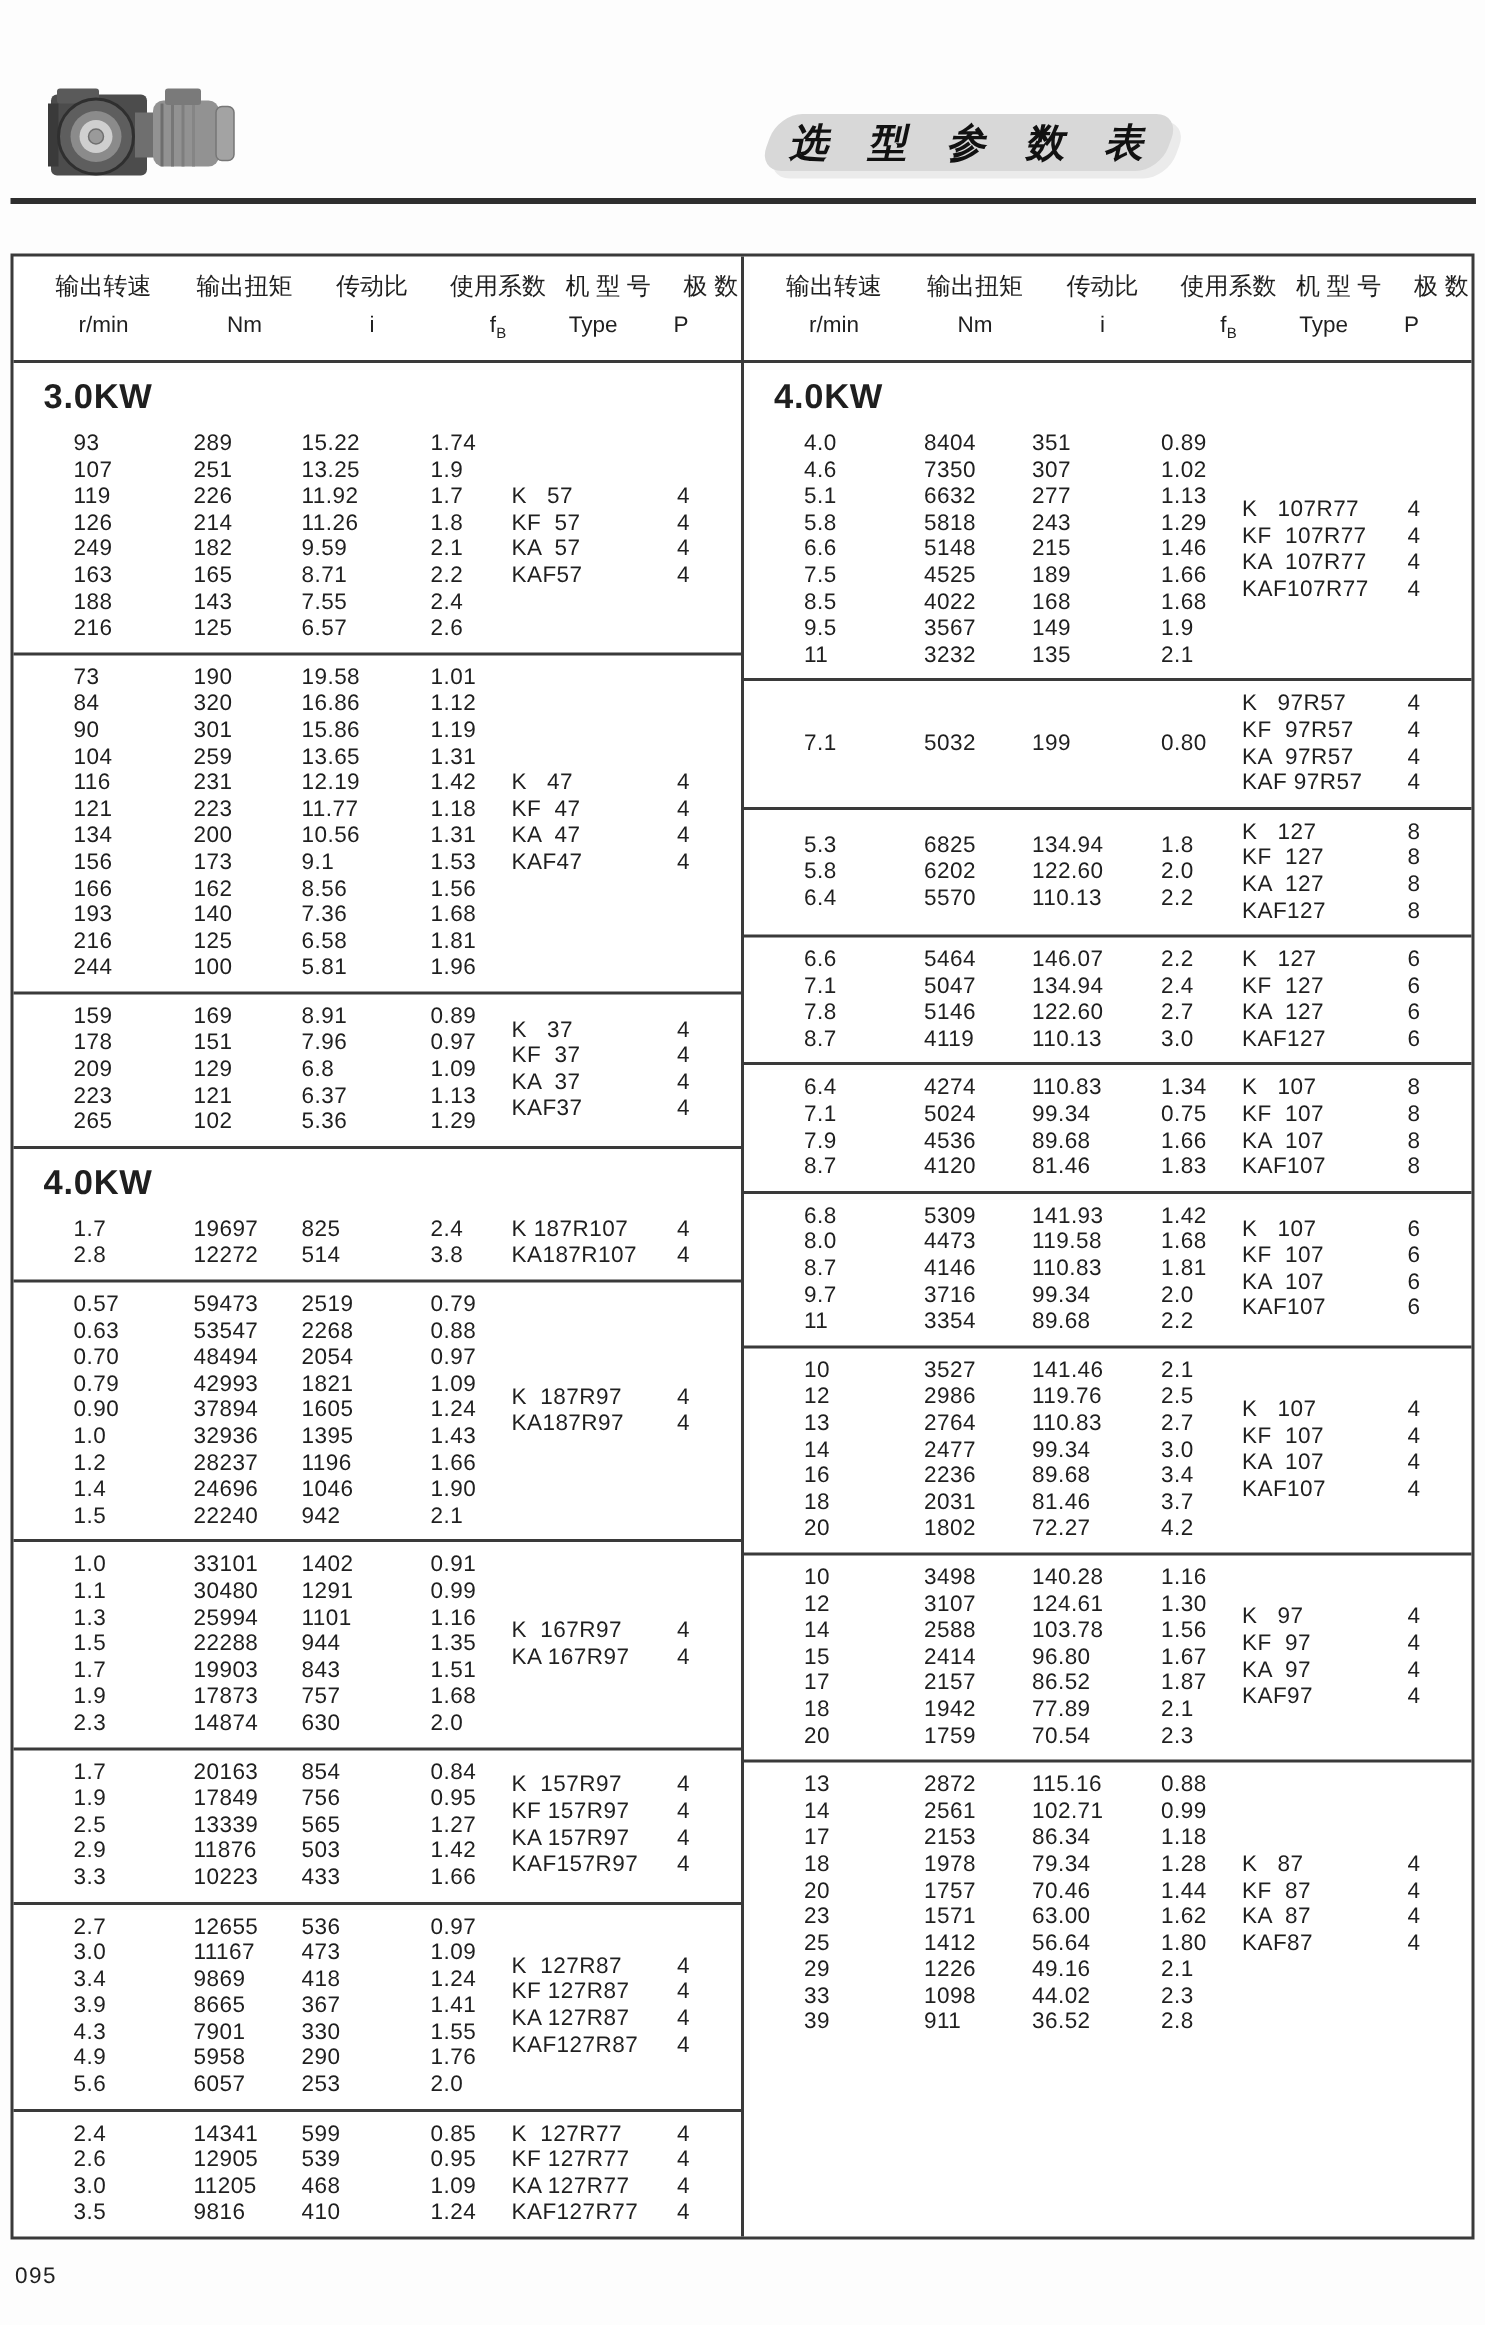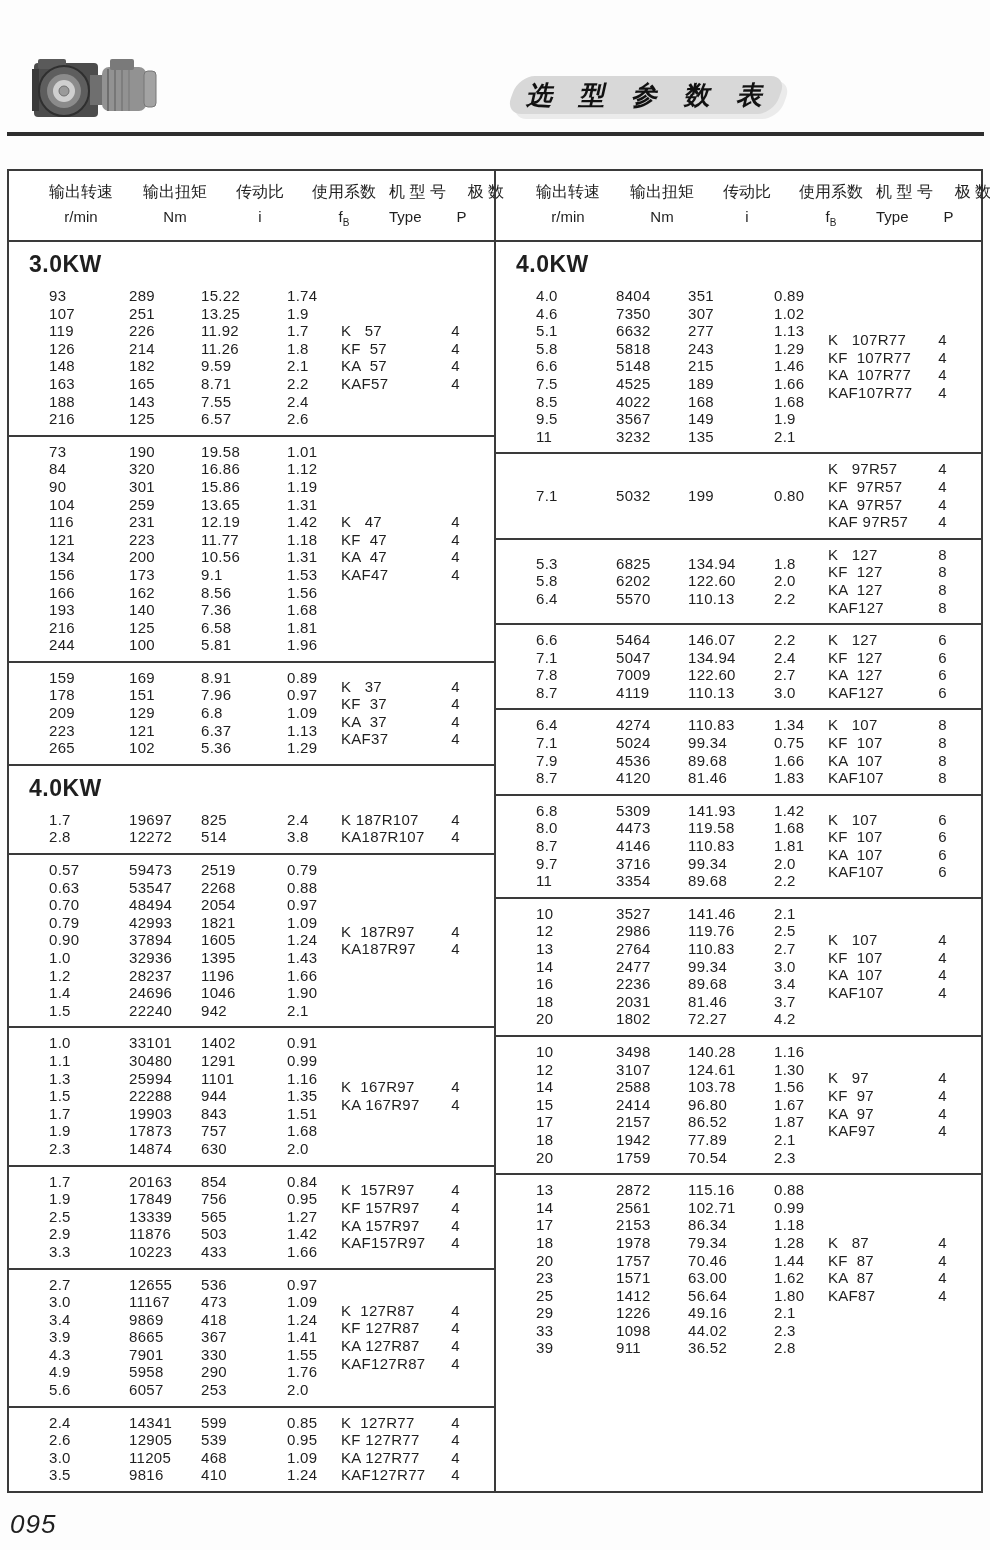--- a/index.html
+++ b/index.html
@@ -27,21 +27,21 @@
   }
   .toprule{height:4px;background:#2e2e2e;margin:0 6px 0 7px;}
   
   .ptable{
     margin:33px 5px 0 7px;width:976px;box-sizing:border-box;
     border:2px solid #3a3a3a;display:flex;background:#fff;
   }
   .half{flex:1;min-width:0;display:flex;flex-direction:column;}
   .half + .half{border-left:2px solid #3a3a3a;}
   .hdr{border-bottom:2px solid #3a3a3a;padding:8px 0 6px;}
-  .hrow{display:grid;grid-template-columns:96px 92px 78px 90px 1fr 80px;padding-left:24px;}
+  .hrow{display:grid;grid-template-columns:96px 92px 78px 90px 1fr 80px;padding-left:12px;}
   .hrow span{text-align:center;white-space:nowrap;}
   .hrow.cn{font-size:16px;line-height:26px;}
   .hrow.en{font-size:15px;line-height:23px;}
   .hrow sub{font-size:10px;}
   .tbody{display:flex;flex-direction:column;flex:1;border-radius:22px;}
   .kw-title{
     padding:9px 0 3px 20px;font-size:23px;font-weight:700;letter-spacing:0.5px;
   }
   .block{display:flex;padding:6px 0 7px;border-bottom:2px solid #3a3a3a;}
   .tbody > .block:last-child{border-bottom:none;}
@@ -51,21 +51,21 @@
   }
   .drow{display:grid;grid-template-columns:80px 72px 86px auto;
     font-size:15px;line-height:17.6px;letter-spacing:0.3px;}
   .typecol{
     flex:1;min-width:0;display:flex;flex-direction:column;justify-content:center;
     padding-right:10px;
   }
   .trow{display:flex;font-size:15px;line-height:17.6px;white-space:pre;letter-spacing:0.3px;}
   .tp{margin-left:auto;padding-right:24px;}
   
-  .pageno{margin:16px 0 0 10px;font-size:26px;letter-spacing:1px;font-style:italic;}
+  .pageno{margin:16px 0 0 10px;font-size:15px;letter-spacing:1px;}
 </style>
 </head>
 <body>
 
 <div class="tophdr">
   <svg class="logo" viewBox="0 0 140 70" aria-hidden="true">
     <rect x="4" y="10" width="64" height="54" rx="4" fill="#4c4c4c"></rect>
     <rect x="2" y="16" width="7" height="42" fill="#3a3a3a"></rect>
     <rect x="8" y="6" width="28" height="10" rx="2" fill="#5a5a5a"></rect>
     <circle cx="34" cy="38" r="25" fill="#5e5e5e" stroke="#2f2f2f" stroke-width="2"></circle>
@@ -130,21 +130,21 @@
               <span class="cell">11.92</span>
               <span class="cell">1.7</span>
             </div>
             <div class="drow">
               <span class="cell">126</span>
               <span class="cell">214</span>
               <span class="cell">11.26</span>
               <span class="cell">1.8</span>
             </div>
             <div class="drow">
-              <span class="cell">148</span>
+              <span class="cell">249</span>
               <span class="cell">182</span>
               <span class="cell">9.59</span>
               <span class="cell">2.1</span>
             </div>
             <div class="drow">
               <span class="cell">163</span>
               <span class="cell">165</span>
               <span class="cell">8.71</span>
               <span class="cell">2.2</span>
             </div>
@@ -690,21 +690,21 @@
               <span class="cell">2.2</span>
             </div>
             <div class="drow">
               <span class="cell">7.1</span>
               <span class="cell">5047</span>
               <span class="cell">134.94</span>
               <span class="cell">2.4</span>
             </div>
             <div class="drow">
               <span class="cell">7.8</span>
-              <span class="cell">7009</span>
+              <span class="cell">5146</span>
               <span class="cell">122.60</span>
               <span class="cell">2.7</span>
             </div>
             <div class="drow">
               <span class="cell">8.7</span>
               <span class="cell">4119</span>
               <span class="cell">110.13</span>
               <span class="cell">3.0</span>
             </div>
           </div>

